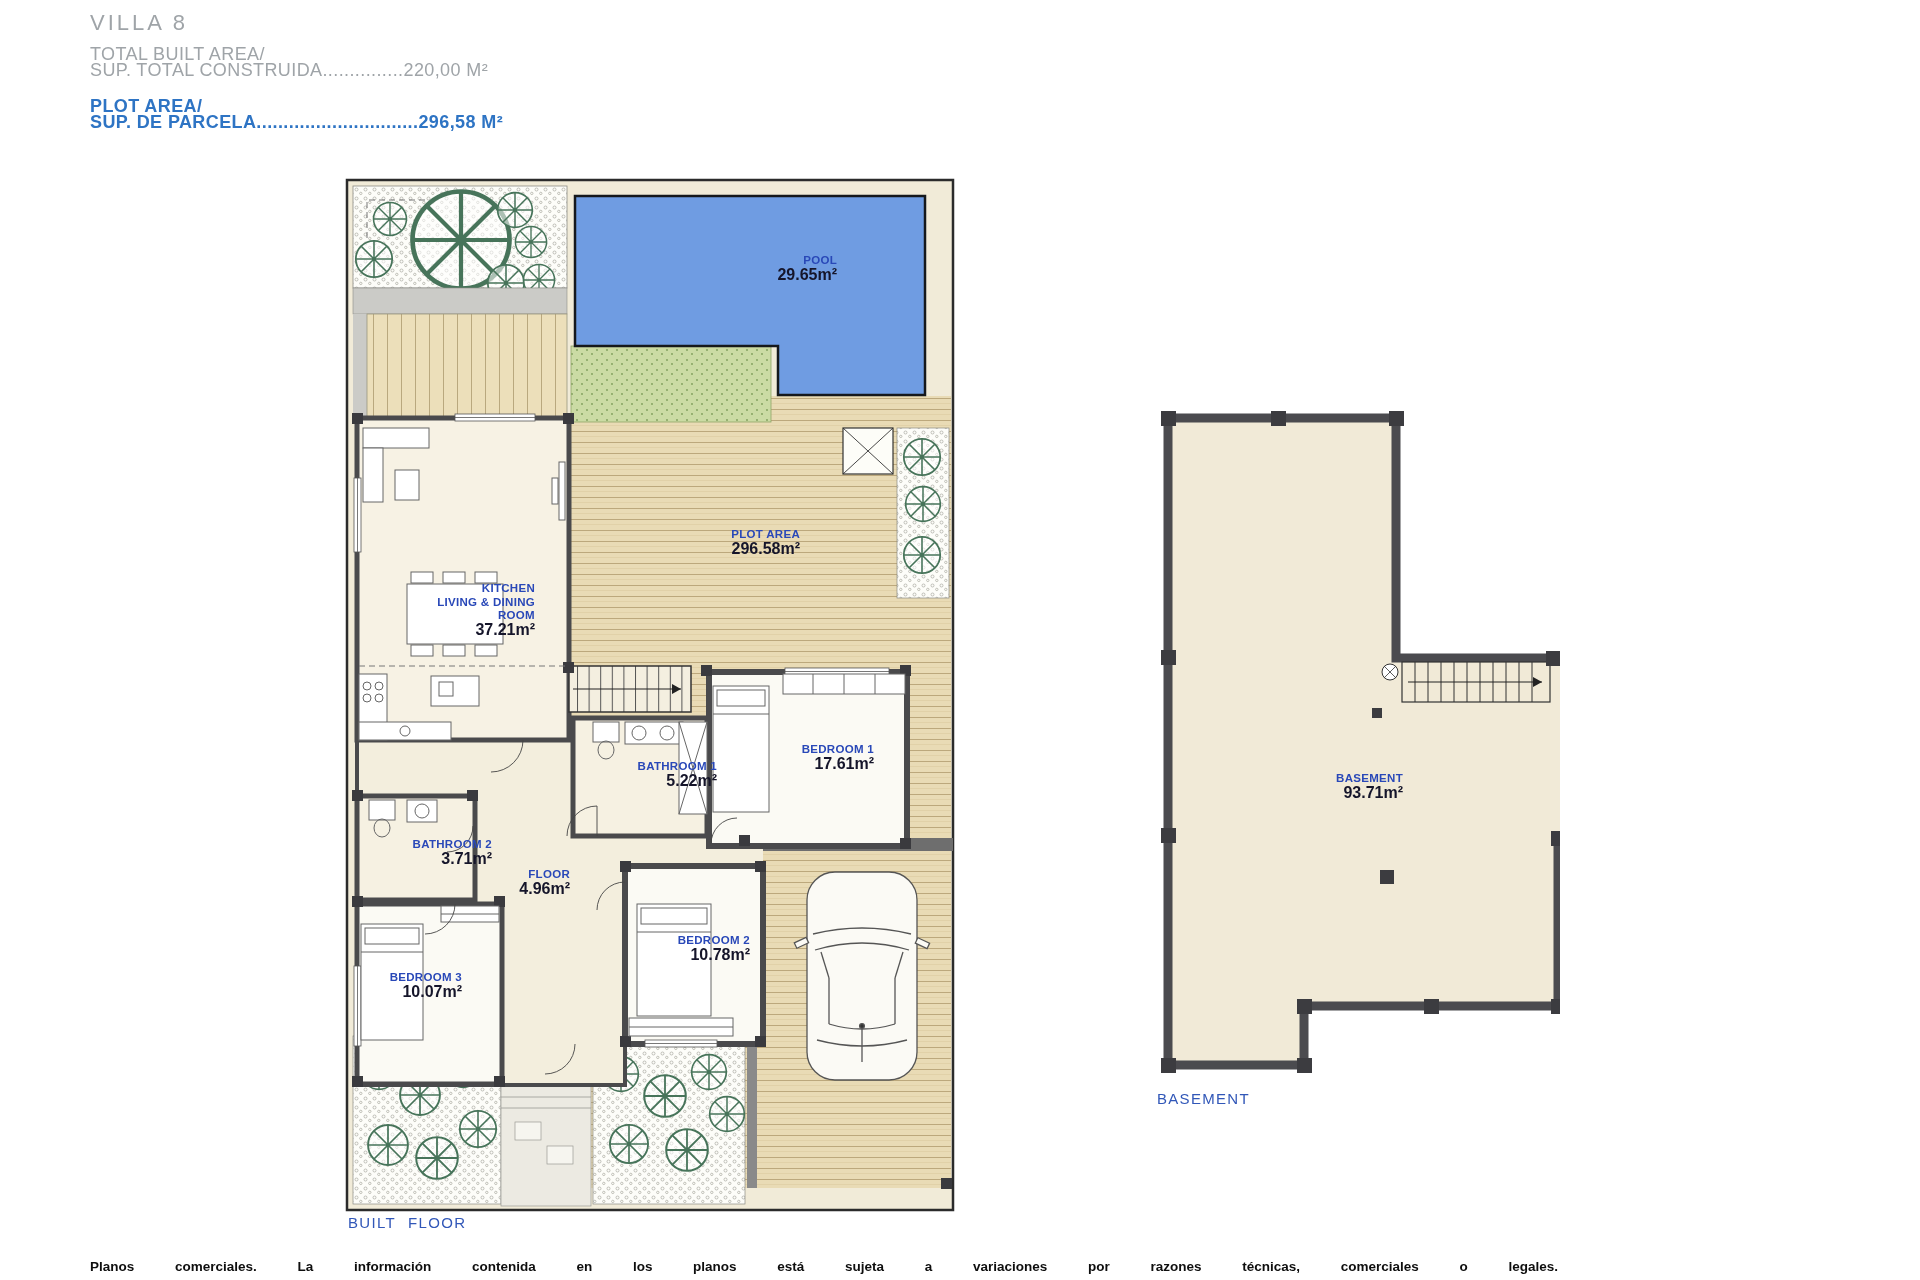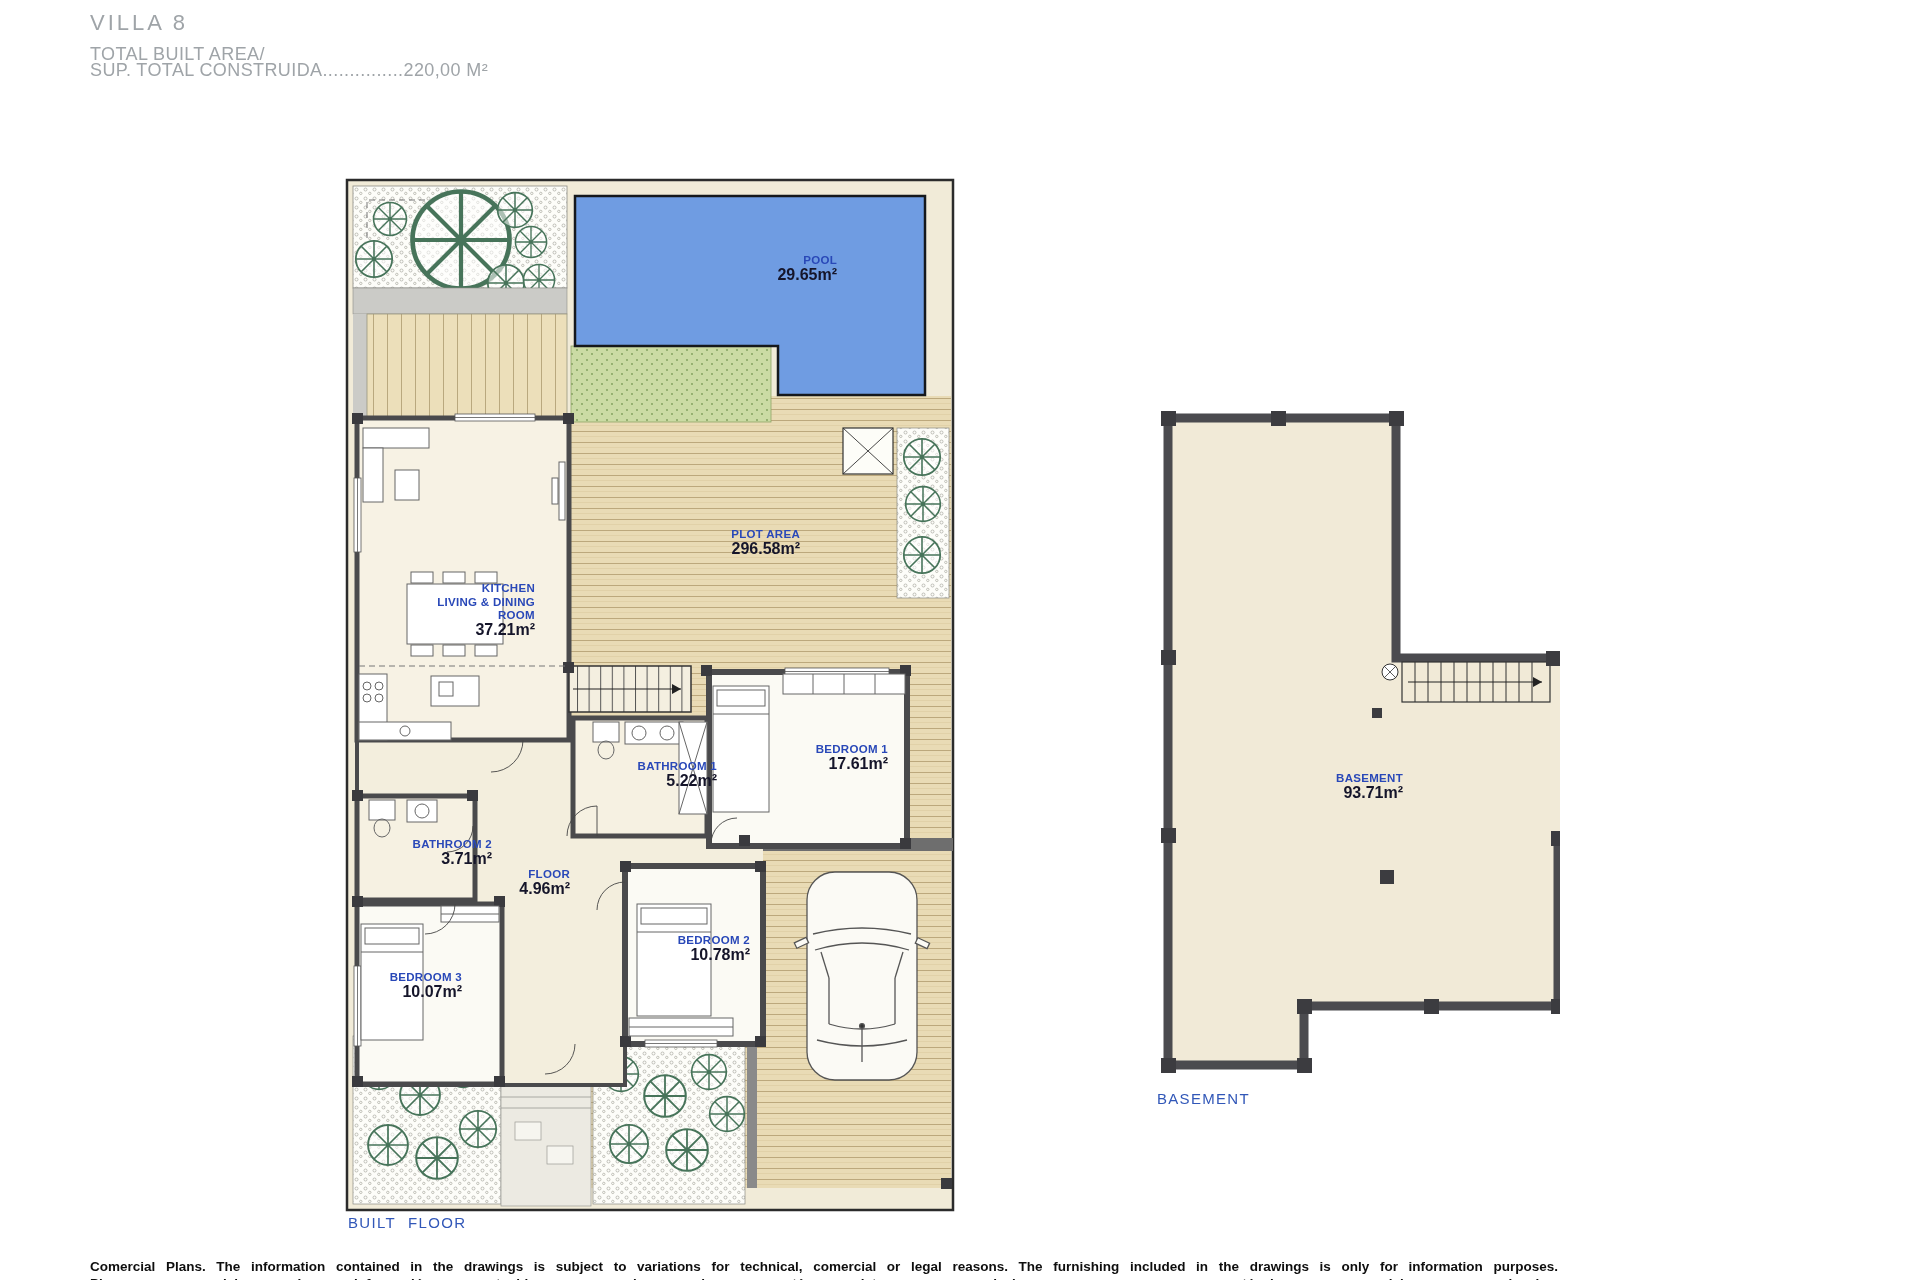--- a/index.html
+++ b/index.html
@@ -32,20 +32,24 @@
 </style>
 </head>
 <body>
 
 <div class="page">
 
   <div class="hdr-title">VILLA 8</div>
   <div class="hdr-blk hdr-gray">
     <div>TOTAL BUILT AREA/</div>
     <div>SUP. TOTAL CONSTRUIDA...............220,00 M²</div>
+  </div>
+  <div class="hdr-blk hdr-blue">
+    <div>PLOT AREA/</div>
+    <div>SUP. DE PARCELA..............................296,58 M²</div>
   </div>
 
   <div class="plan" style="left:345px;top:178px;width:610px;height:1035px">
     <svg width="610" height="1035" viewBox="0 0 610 1035">
       <defs>
         <pattern id="gravel" width="9" height="9" patternUnits="userSpaceOnUse">
           <rect width="9" height="9" fill="#fdfdf9"></rect>
           <circle cx="2.5" cy="2.5" r="1.5" fill="none" stroke="#a8a89e" stroke-width="0.7"></circle>
           <circle cx="6.8" cy="6.4" r="1.2" fill="none" stroke="#a8a89e" stroke-width="0.7"></circle>
         </pattern>
@@ -295,21 +299,21 @@
     <div class="room-label" style="left:50px;top:404px;width:140px">
       <span class="room-name">KITCHEN</span>
       <span class="room-name">LIVING &amp; DINING</span>
       <span class="room-name">ROOM</span>
       <span class="room-area">37.21m²</span>
     </div>
     <div class="room-label" style="left:262px;top:582px;width:110px">
       <span class="room-name">BATHROOM 1</span>
       <span class="room-area">5.22m²</span>
     </div>
-    <div class="room-label" style="left:418px;top:565px;width:125px">
+    <div class="room-label" style="left:404px;top:565px;width:125px">
       <span class="room-name">BEDROOM 1</span>
       <span class="room-area">17.61m²</span>
     </div>
     <div class="room-label" style="left:35px;top:660px;width:112px">
       <span class="room-name">BATHROOM 2</span>
       <span class="room-area">3.71m²</span>
     </div>
     <div class="room-label" style="left:125px;top:690px;width:100px">
       <span class="room-name">FLOOR</span>
       <span class="room-area">4.96m²</span>
@@ -433,17 +437,16 @@
 
   <div class="plan" style="left:1690px;top:1085px;width:170px;height:140px">
     <svg width="170" height="140" viewBox="0 0 170 140">
       <circle cx="95" cy="78" r="44" fill="none" stroke="#2e7fd6" stroke-width="1.6"></circle>
       <polygon points="48,73 130,57 93,81 123,111" fill="#2e7fd6"></polygon>
     </svg>
     <div class="compass-n">N</div>
   </div>
 
   <div class="footer">
-    <div class="just">Comercial Plans. The information contained in the drawings is subject to variations for technical, comercial or legal reasons. The furnishing included in the drawings is only for information purposes.</div>
     <div class="just">Planos comerciales. La información contenida en los planos está sujeta a variaciones por razones técnicas, comerciales o legales.</div>
   </div>
 
 </div>
 
 </body></html>

